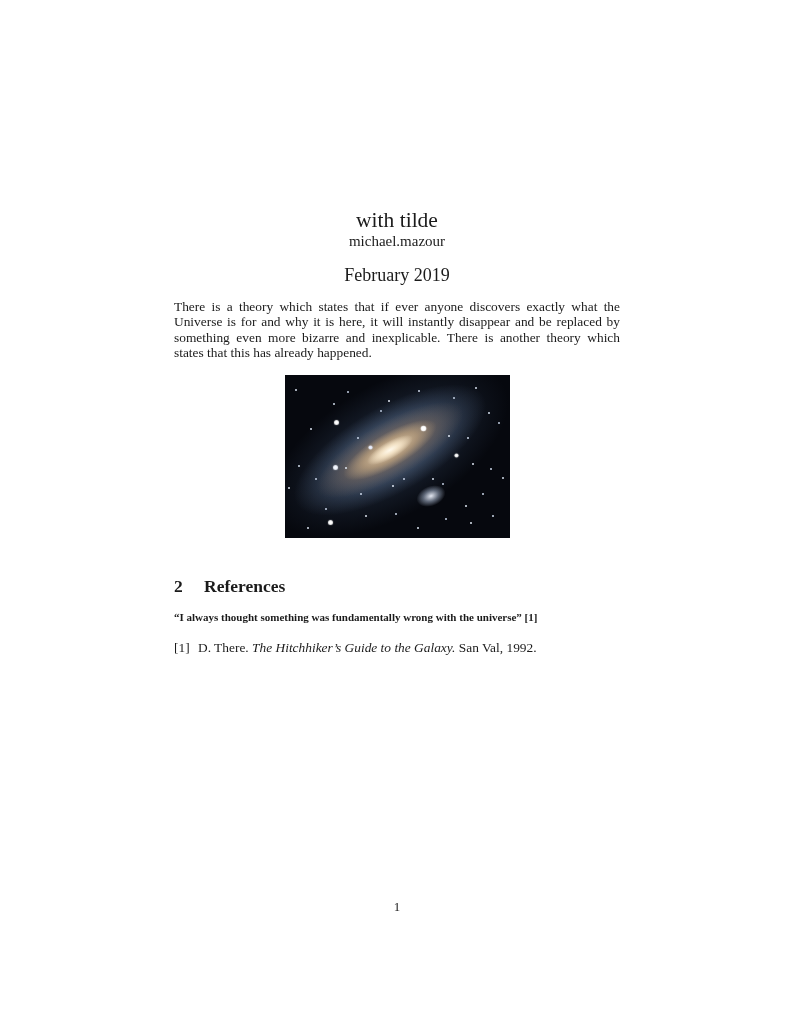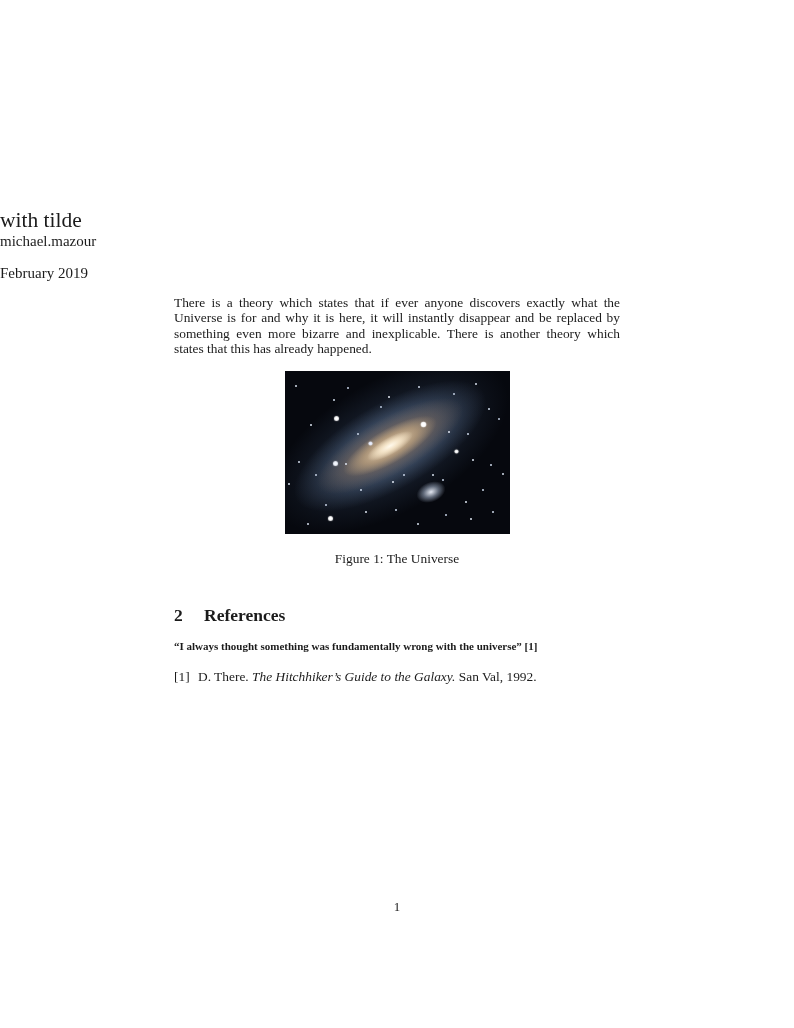--- a/index.html
+++ b/index.html
@@ -5,24 +5,24 @@
   * { margin:0; padding:0; box-sizing:border-box; }
   html,body { background:#ffffff; }
   .page {
     position:relative;
     width:794px; height:1028px;
     background:#ffffff;
     font-family:"Liberation Serif","DejaVu Serif",serif;
     color:#1b1b1b;
     overflow:hidden;
   }
-  .titleblock { padding-top:209px; }
+  .titleblock { padding-top:209px; text-align:center; }
   .doc-title  { font-size:21.5px; font-weight:normal; line-height:1.1; }
   .doc-author { font-size:15px; }
-  .doc-date   { margin-top:15px; font-size:15px; }
+  .doc-date   { margin-top:15px; font-size:18px; }
 
   .content { width:446px; margin:0 auto 0 174px; }
 
   .section-heading {
     font-size:17.5px; font-weight:bold; line-height:1.15;
   }
   .sec-intro { margin-top:33px; }
   .sec-concl { margin-top:38px; }
   .sec-refs  { margin-top:26px; }
   .secnum { display:inline-block; min-width:30px; }
@@ -120,21 +120,20 @@
       <div class="universe">
         <div class="glayer g-halo"></div>
         <div class="glayer g-arms"></div>
         <div class="glayer g-dust"></div>
         <div class="glayer g-inner"></div>
         <div class="glayer g-core"></div>
         <div class="g-companion"></div>
         <div class="stars-sm"></div>
         <div class="stars-lg"></div>
       </div>
-      <figcaption>Figure 1: The Universe</figcaption>
     </figure>
 
     <h2 class="section-heading sec-concl"><span class="secnum">2</span><span>References</span></h2>
 
     <p class="quote-par">“I always thought something was fundamentally wrong with the universe” [1]</p>
 
 
     <div class="references-list">
       <div class="ref-entry">
         <span class="ref-label">[1]</span>

